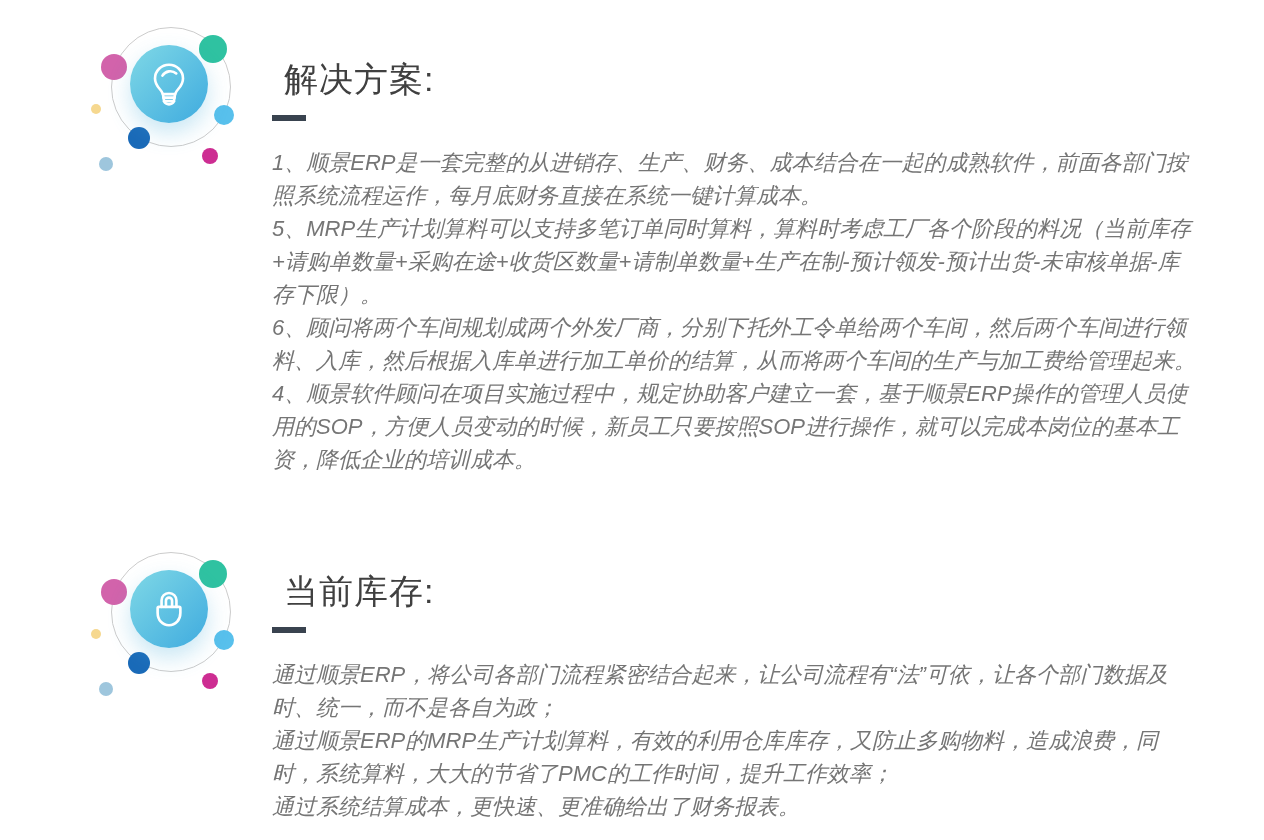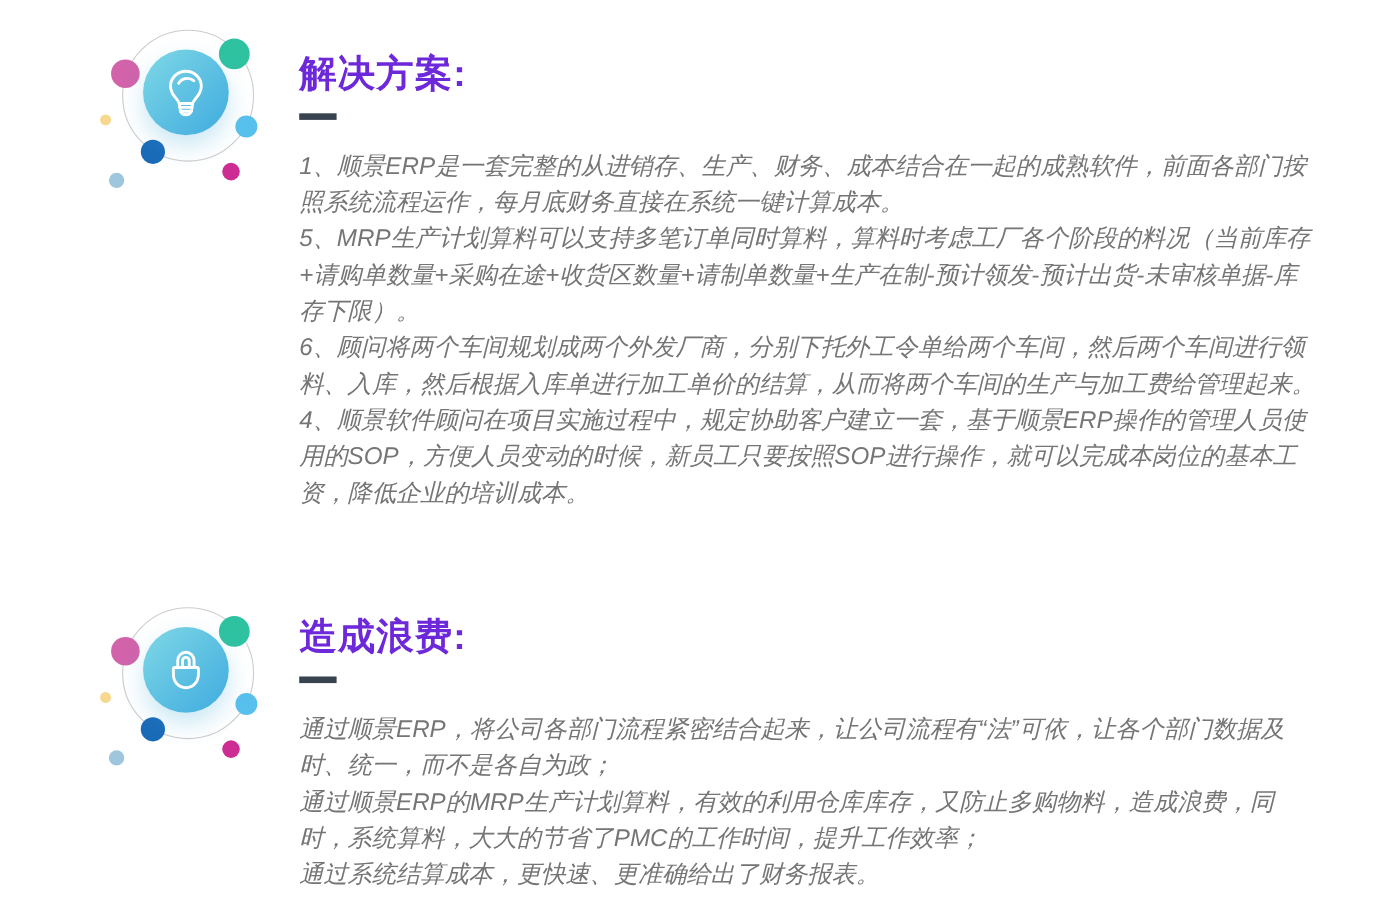--- a/index.html
+++ b/index.html
@@ -33,22 +33,22 @@
   .dot-darkblue  {left:40px; top:102px;width:22px;height:22px;background:#1a6ab8;}
   .dot-yellow    {left:3px;  top:79px; width:10px;height:10px;background:#f6d88f;}
   .dot-paleblue  {left:11px; top:132px;width:14px;height:14px;background:#9ec6dd;}
   .dot-magenta   {left:114px;top:123px;width:16px;height:16px;background:#cd2d92;}
 
   
   .content{position:absolute;left:272px;width:928px;}
   .s1 .content{top:48px;}
   .s2 .content{top:560px;}
   .content h2{
-    margin:0;font-size:34px;line-height:38px;font-weight:bold;
-    color:#6d28d9;letter-spacing:1px;
+    margin:12px;font-size:34px;line-height:38px;font-weight:normal;
+    color:#404040;letter-spacing:1px;
   }
   .dash{width:34px;height:6px;background:#39434f;margin-top:17px;}
   .paras{margin-top:25px;font-style:italic;}
   .paras p{
     margin:0;font-size:22px;line-height:33px;color:#757575;
     text-align:left;word-break:break-all;
   }
 </style>
 </head>
 <body>
@@ -101,21 +101,21 @@
       <svg viewBox="0 0 64 64" aria-hidden="true">
         <g fill="none" stroke="#ffffff" stroke-width="3" stroke-linecap="round" stroke-linejoin="round">
           <path d="M23.5 29.5v-7.3a8.5 8.5 0 0 1 17 0v7.3"></path>
           <path d="M28.5 29.5v-7a3.5 3.5 0 0 1 7 0v7"></path>
           <path d="M20.5 29.5h23a1.5 1.5 0 0 1 1.5 1.5v5.2c0 8.3-5.4 14.3-13 14.3s-13-6-13-14.3V31a1.5 1.5 0 0 1 1.5-1.5z"></path>
         </g>
       </svg>
     </span>
   </div>
   <div class="content">
-    <h2>造成浪费:</h2>
+    <h2>当前库存:</h2>
     <div class="dash"></div>
     <div class="paras">
       <p>通过顺景ERP，将公司各部门流程紧密结合起来，让公司流程有“法”可依，让各个部门数据及时、统一，而不是各自为政；</p>
       <p>通过顺景ERP的MRP生产计划算料，有效的利用仓库库存，又防止多购物料，造成浪费，同时，系统算料，大大的节省了PMC的工作时间，提升工作效率；</p>
       <p>通过系统结算成本，更快速、更准确给出了财务报表。</p>
     </div>
   </div>
 </div>
 
 </body></html>

